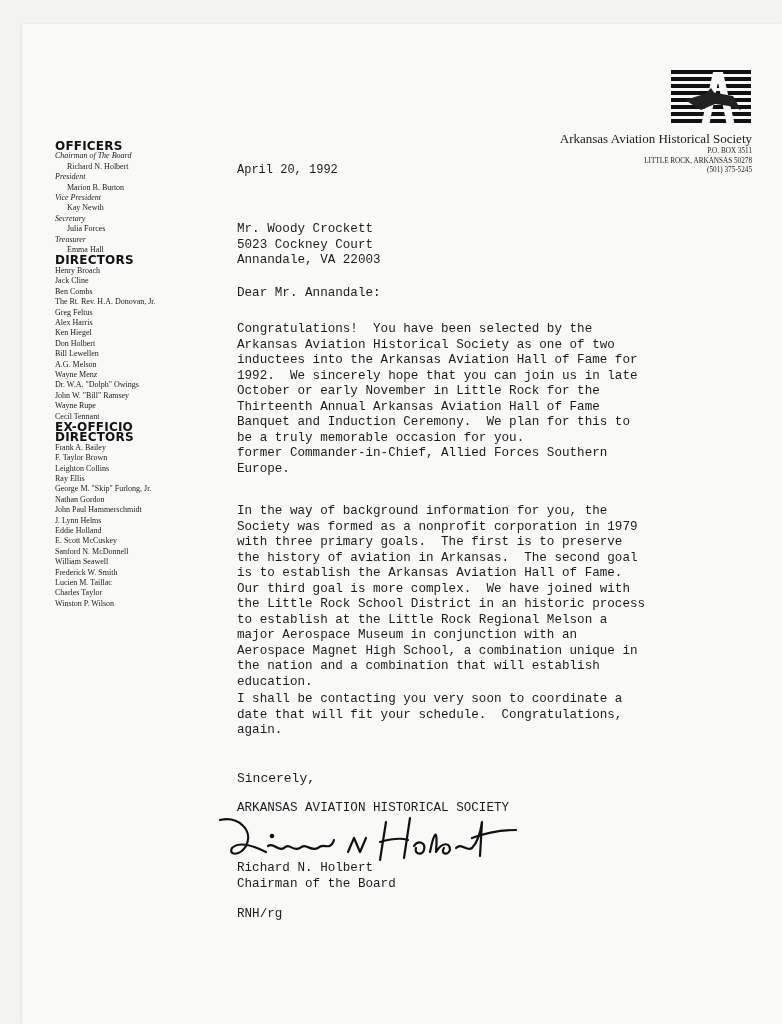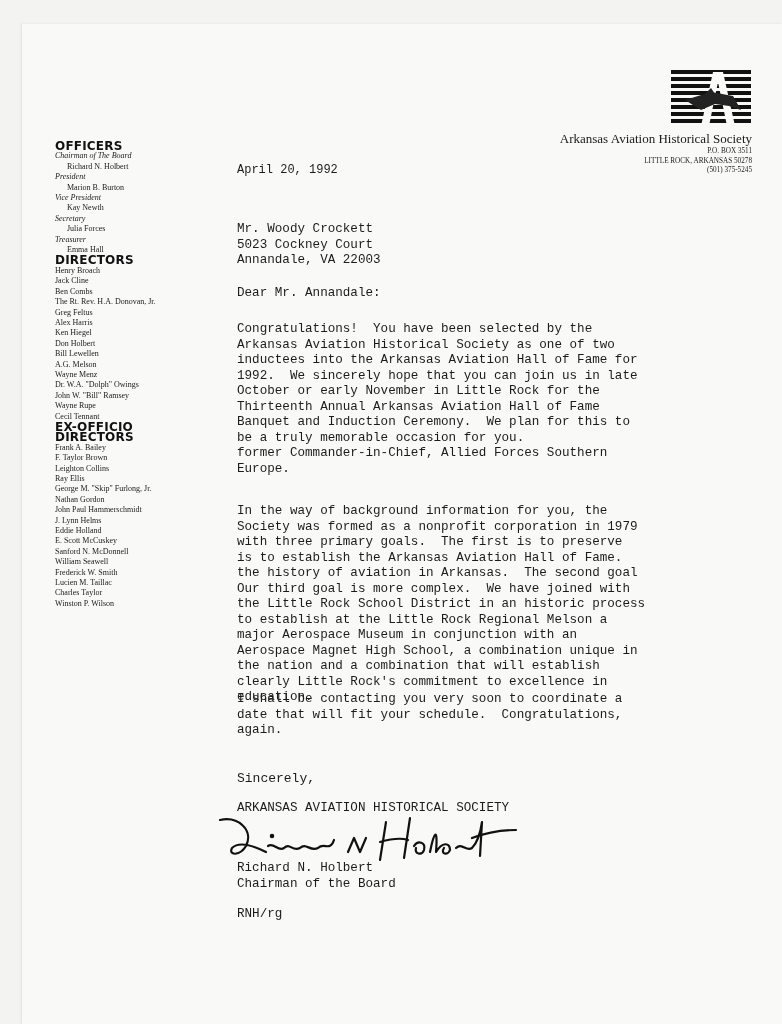--- a/index.html
+++ b/index.html
@@ -156,29 +156,28 @@
 
 <div class="para para2 mono">
   <p>former Commander-in-Chief, Allied Forces Southern</p>
   <p>Europe.</p>
 </div>
 
 <div class="para para3 mono">
   <p>In the way of background information for you, the</p>
   <p>Society was formed as a nonprofit corporation in 1979</p>
   <p>with three primary goals.  The first is to preserve</p>
+  <p>the history of aviation in Arkansas.  The second goal</p>
   <p>is to establish the Arkansas Aviation Hall of Fame.</p>
-  <p>the history of aviation in Arkansas.  The second goal</p>
   <p>Our third goal is more complex.  We have joined with</p>
   <p>the Little Rock School District in an historic process</p>
   <p>to establish at the Little Rock Regional Melson a</p>
   <p>major Aerospace Museum in conjunction with an</p>
   <p>Aerospace Magnet High School, a combination unique in</p>
   <p>the nation and a combination that will establish</p>
-  <p>clearly Little Rock's commitment to excellence in</p>
   <p>education.</p>
 </div>
 
 <div class="para para4 mono">
   <p>I shall be contacting you very soon to coordinate a</p>
   <p>date that will fit your schedule.  Congratulations,</p>
   <p>again.</p>
 </div>
 
 <div class="closing mono">Sincerely,</div>

